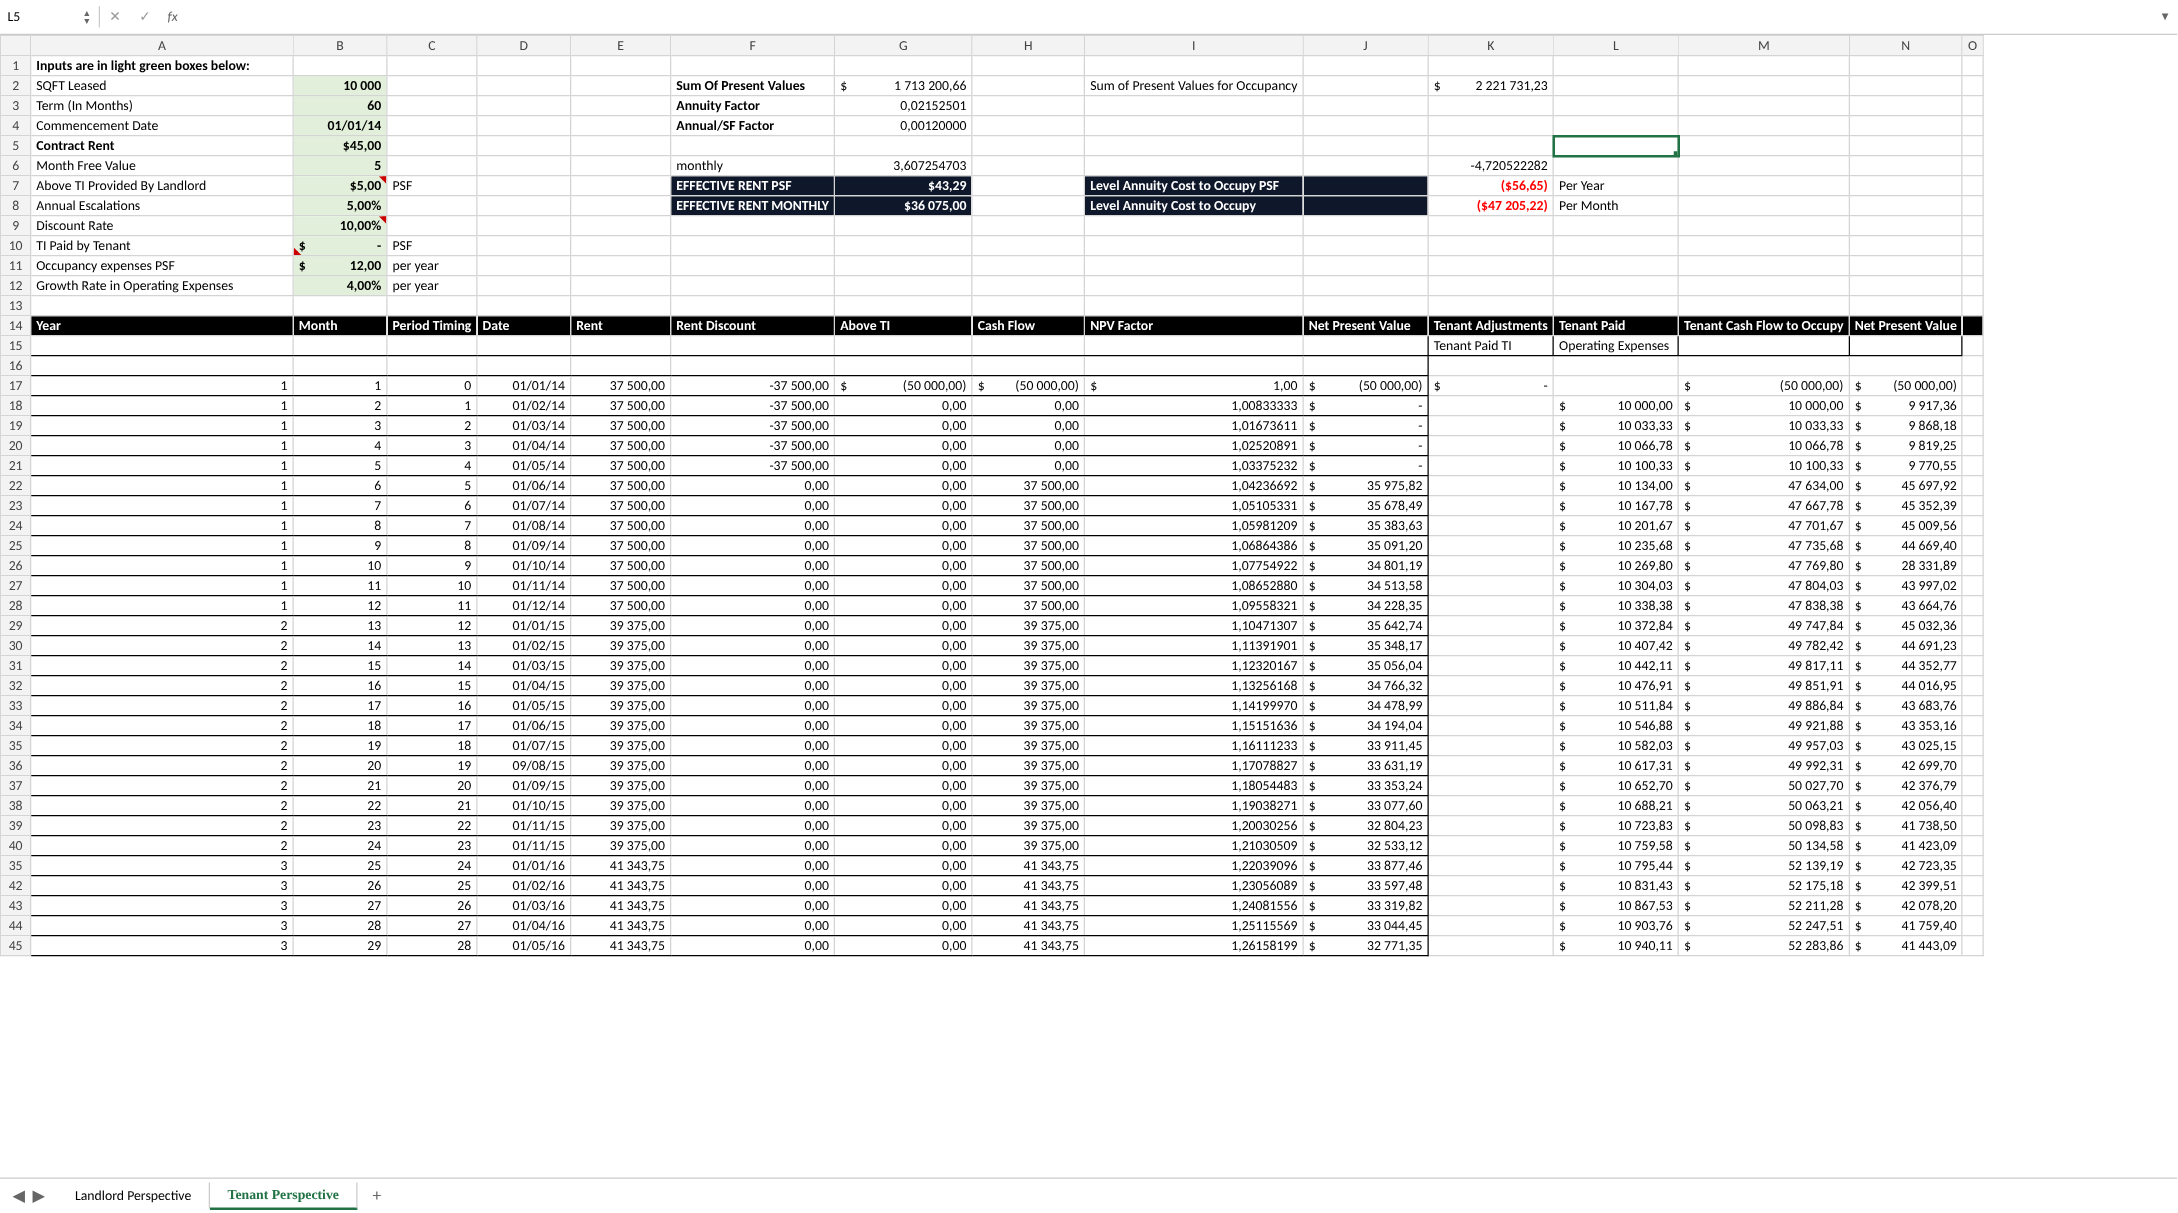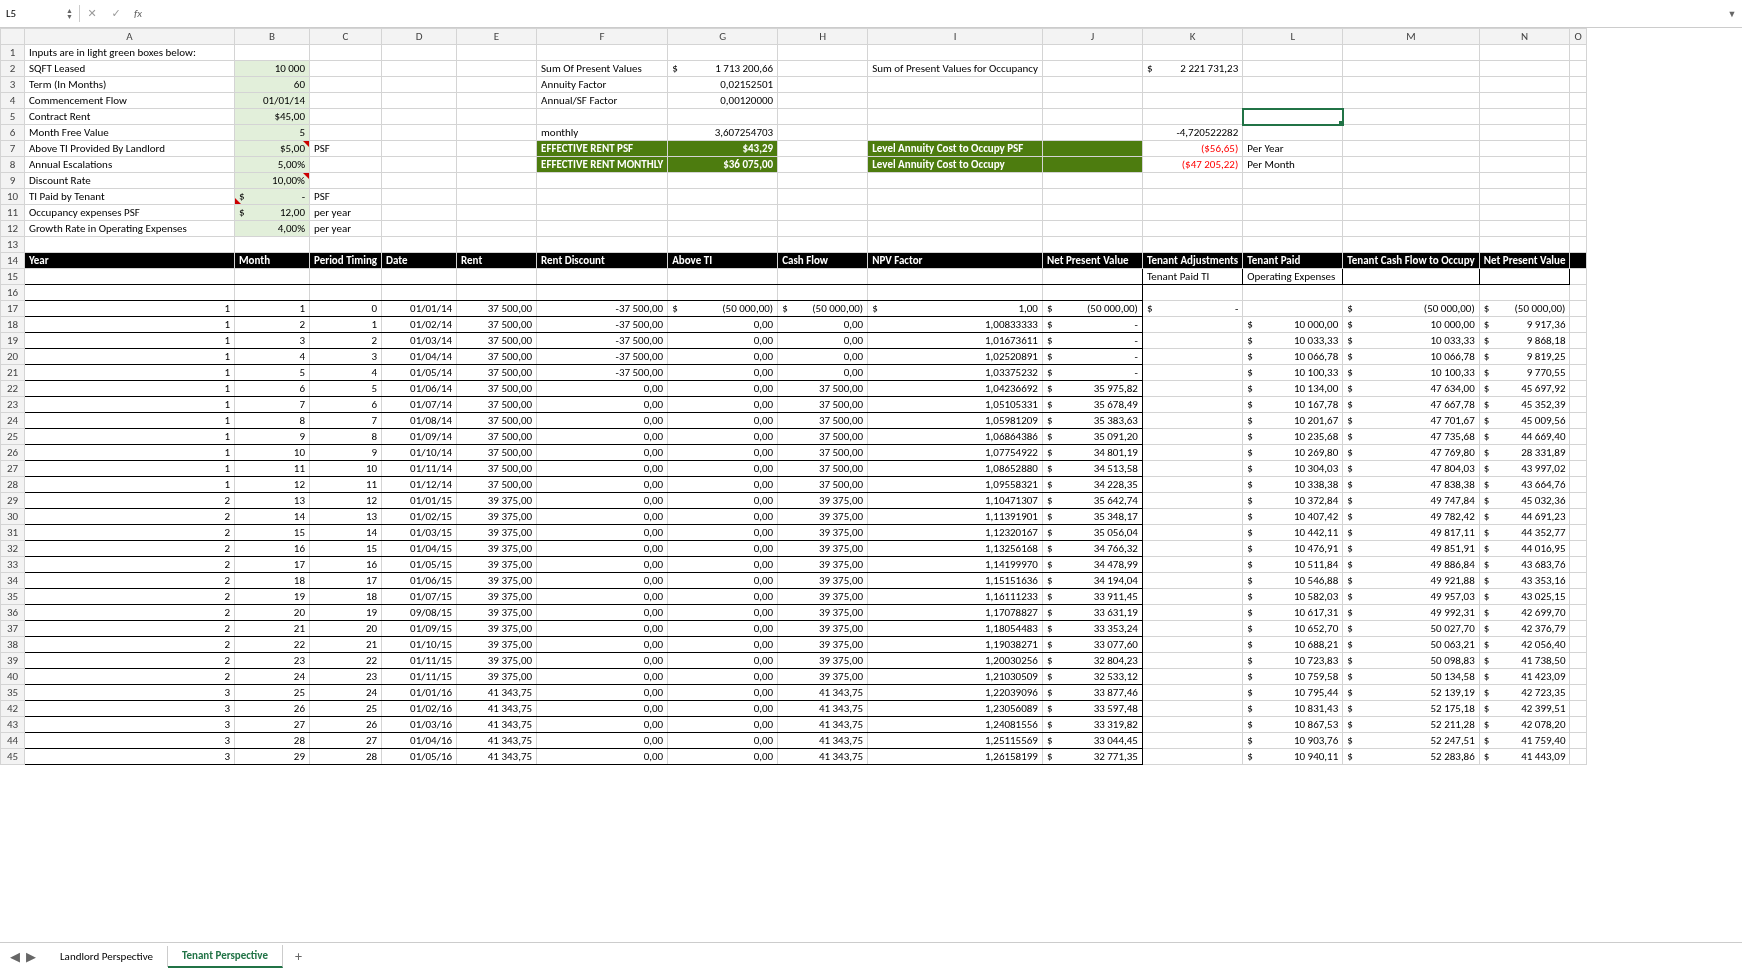--- a/index.html
+++ b/index.html
@@ -14,37 +14,37 @@
 .sheet-wrap { position: relative; height: calc(970px - 28px - 28px); overflow: auto; }
 table.grid { border-collapse: collapse; table-layout: fixed; }
 table.grid th, table.grid td { border: 1px solid #d4d4d4; padding: 1px 4px; height: 16px; white-space: nowrap; overflow: hidden; }
 table.grid th { background: #f3f3f3; font-weight: normal; color: #444; text-align: center; position: sticky; }
 table.grid thead th { top: 0; z-index: 2; }
 table.grid th.rowh { position: sticky; left: 0; z-index: 1; text-align: center; }
 .col-corner { width: 18px; position: sticky; left: 0; top: 0; z-index: 3; }
 .c-A { width: 210px; } .c-B { width: 75px; } .c-C { width: 55px; } .c-D { width: 75px; } .c-E { width: 80px; }
 .c-F { width: 110px; } .c-G { width: 110px; } .c-H { width: 90px; } .c-I { width: 100px; } .c-J { width: 100px; }
 .c-K { width: 100px; } .c-L { width: 100px; } .c-M { width: 110px; } .c-N { width: 90px; } .c-O { width: 10px; }
-.bold { font-weight: normal; }
+.bold { font-weight: bold; }
 .r { text-align: right; }
 .l { text-align: left; }
 .green-input { background: #e2efda; }
-.red-block { background: #4d7c0f; color: #fff; font-weight: bold; }
+.red-block { background: #0f172a; color: #fff; font-weight: bold; }
 .red-val { color: #ff0000; }
 .black-hdr td { background: #000; color: #fff; font-weight: bold; vertical-align: bottom; }
 .b-b { border-bottom: 1px solid #000 !important; }
 .b-l { border-left: 1px solid #000 !important; }
 .b-r { border-right: 1px solid #000 !important; }
 .sel { outline: 2px solid #217346; outline-offset: -1px; position: relative; }
 .sel::after { content: ''; position: absolute; right: -3px; bottom: -3px; width: 6px; height: 6px; background: #217346; }
 .tabs { display: flex; align-items: center; height: 28px; border-top: 1px solid #ccc; background: #fff; }
 .tab-nav { display: flex; gap: 6px; padding: 0 10px; color: #666; }
 .tab-nav span { font-size: 13px; }
 .tab { padding: 4px 14px; border-right: 1px solid #ccc; cursor: pointer; }
-.tab.active { color: #217346; font-weight: bold; border-bottom: 2px solid #217346; background: #fff; }
+.tab.active { color: #217346; font-weight: bold; border-bottom: 2px solid #217346; background: #fff; font-family: Liberation Serif, serif; }
 .tab-add { padding: 0 12px; font-size: 14px; color: #666; }
 .tri-red { position: relative; }
 .tri-red::after { content: ''; position: absolute; left: 0; bottom: 0; border: 3px solid transparent; border-left-color: #c00; border-bottom-color: #c00; }
 .tri-red-tr::after { content: ''; position: absolute; right: 0; top: 0; border: 3px solid transparent; border-right-color: #c00; border-top-color: #c00; }
 .tri-red-tr { position: relative; }
 </style>
 </head>
 <body>
 
 <div class="formula-bar">
@@ -158,21 +158,21 @@
           <td class=""></td>
           <td class=""></td>
           <td class=""></td>
           <td class=""></td>
           <td class=""></td>
           <td class=""></td>
           <td class=""></td>
         </tr>
         <tr>
           <th class="rowh">4</th>
-          <td class="l ">Commencement Flow</td>
+          <td class="l ">Commencement Date</td>
           <td class="green-input bold r">01/01/14</td>
           <td class="l"></td>
           <td class=""></td>
           <td class=""></td>
           <td class="bold l">Annual/SF Factor</td>
           <td class="r">0,00120000</td>
           <td class=""></td>
           <td class=""></td>
           <td class=""></td>
           <td class=""></td>

